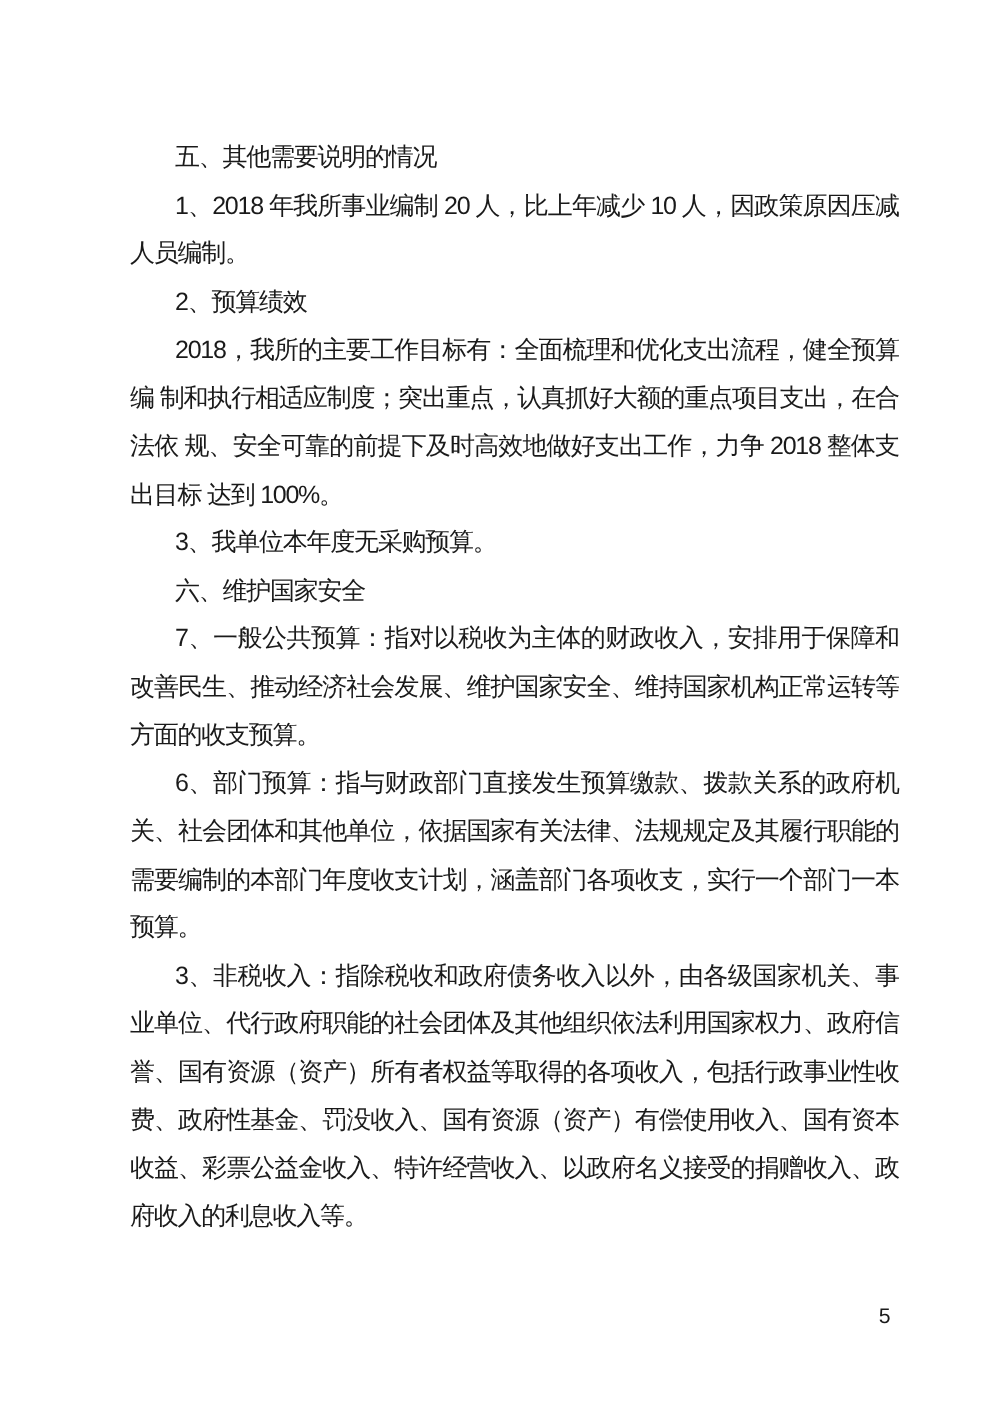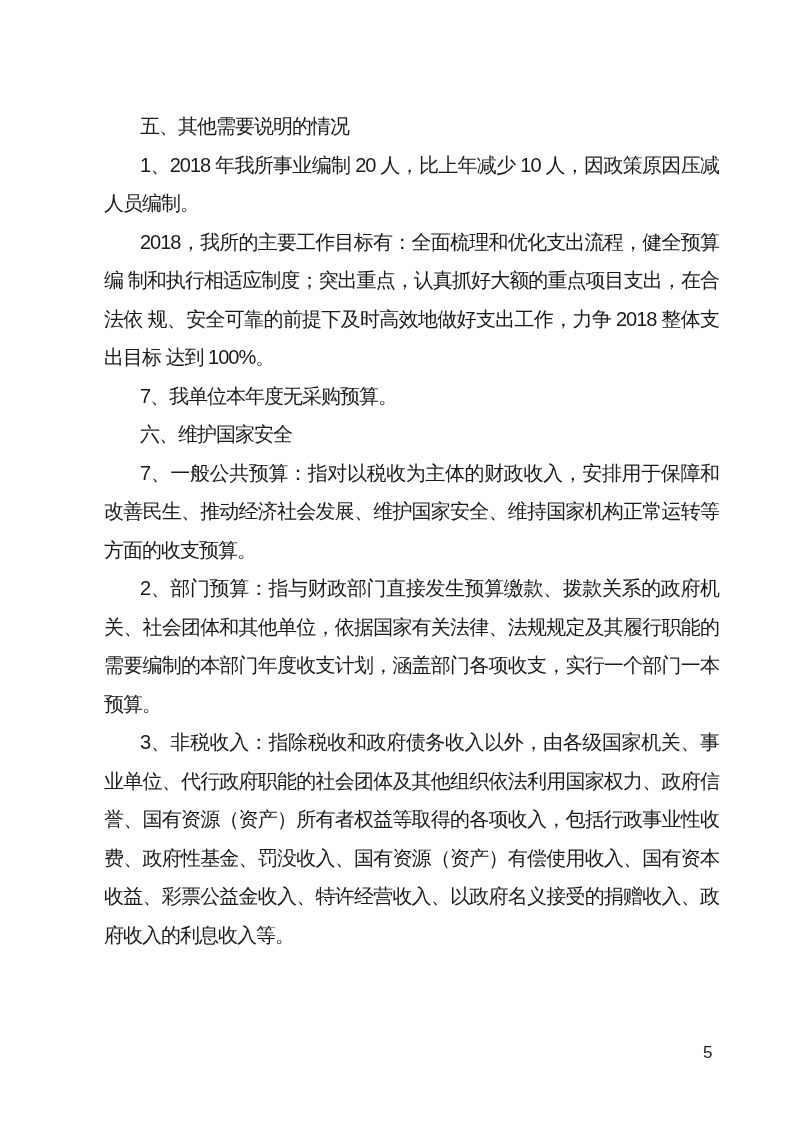--- a/index.html
+++ b/index.html
@@ -46,21 +46,22 @@
   }
 </style>
 </head>
 <body>
 
 <div class="page">
   <div class="doc-body">
 
   <p class="para">五、其他需要说明的情况</p>
       <p class="para">1、2018 年我所事业编制 20 人，比上年减少 10 人，因政策原因压减人员编制。</p>
+      <p class="para">2、预算绩效</p>
       <p class="para">2018，我所的主要工作目标有：全面梳理和优化支出流程，健全预算编 制和执行相适应制度；突出重点，认真抓好大额的重点项目支出，在合法依 规、安全可靠的前提下及时高效地做好支出工作，力争 2018 整体支出目标 达到 100%。</p>
-      <p class="para">7、我单位本年度无采购预算。</p>
+      <p class="para">3、我单位本年度无采购预算。</p>
       <p class="para">六、维护国家安全</p>
       <p class="para">7、一般公共预算：指对以税收为主体的财政收入，安排用于保障和改善民生、推动经济社会发展、维护国家安全、维持国家机构正常运转等方面的收支预算。</p>
-      <p class="para">2、部门预算：指与财政部门直接发生预算缴款、拨款关系的政府机关、社会团体和其他单位，依据国家有关法律、法规规定及其履行职能的需要编制的本部门年度收支计划，涵盖部门各项收支，实行一个部门一本预算。</p>
+      <p class="para">6、部门预算：指与财政部门直接发生预算缴款、拨款关系的政府机关、社会团体和其他单位，依据国家有关法律、法规规定及其履行职能的需要编制的本部门年度收支计划，涵盖部门各项收支，实行一个部门一本预算。</p>
       <p class="para">3、非税收入：指除税收和政府债务收入以外，由各级国家机关、事业单位、代行政府职能的社会团体及其他组织依法利用国家权力、政府信誉、国有资源（资产）所有者权益等取得的各项收入，包括行政事业性收费、政府性基金、罚没收入、国有资源（资产）有偿使用收入、国有资本收益、彩票公益金收入、特许经营收入、以政府名义接受的捐赠收入、政府收入的利息收入等。</p>
     </div>
   <div class="page-number">5</div>
 </div>
 
 </body></html>

